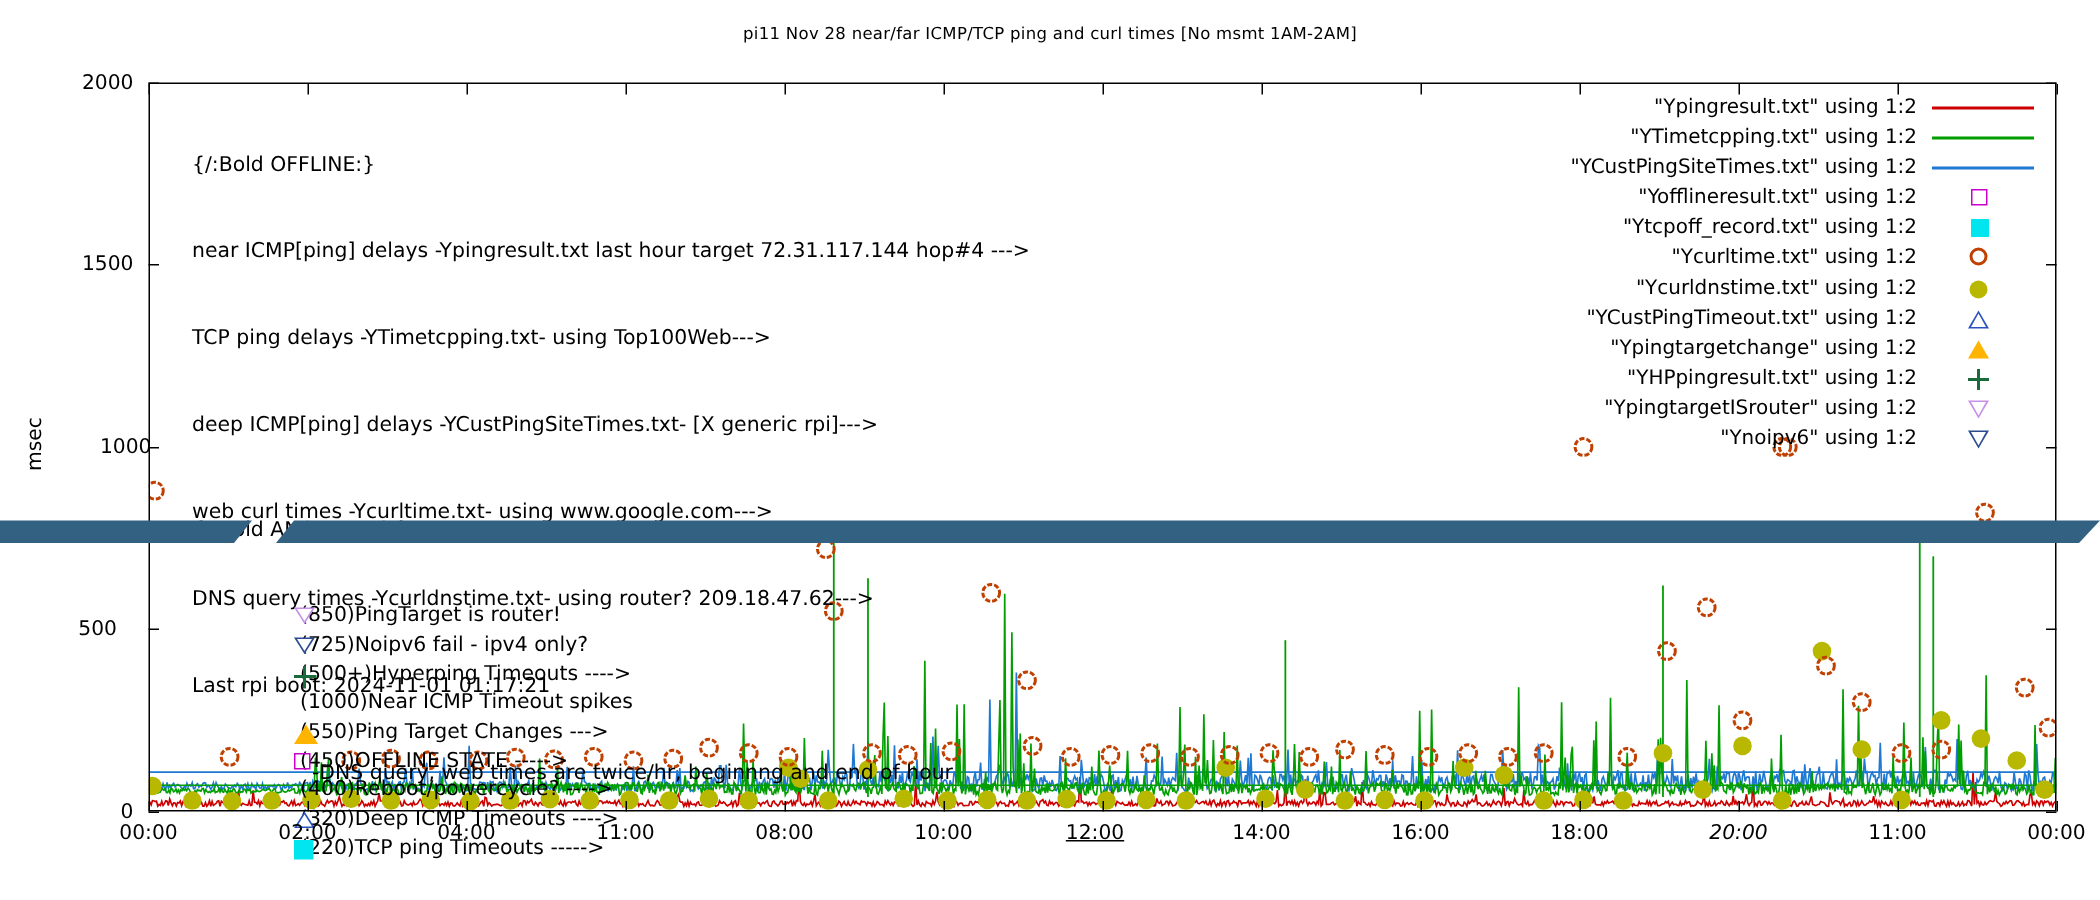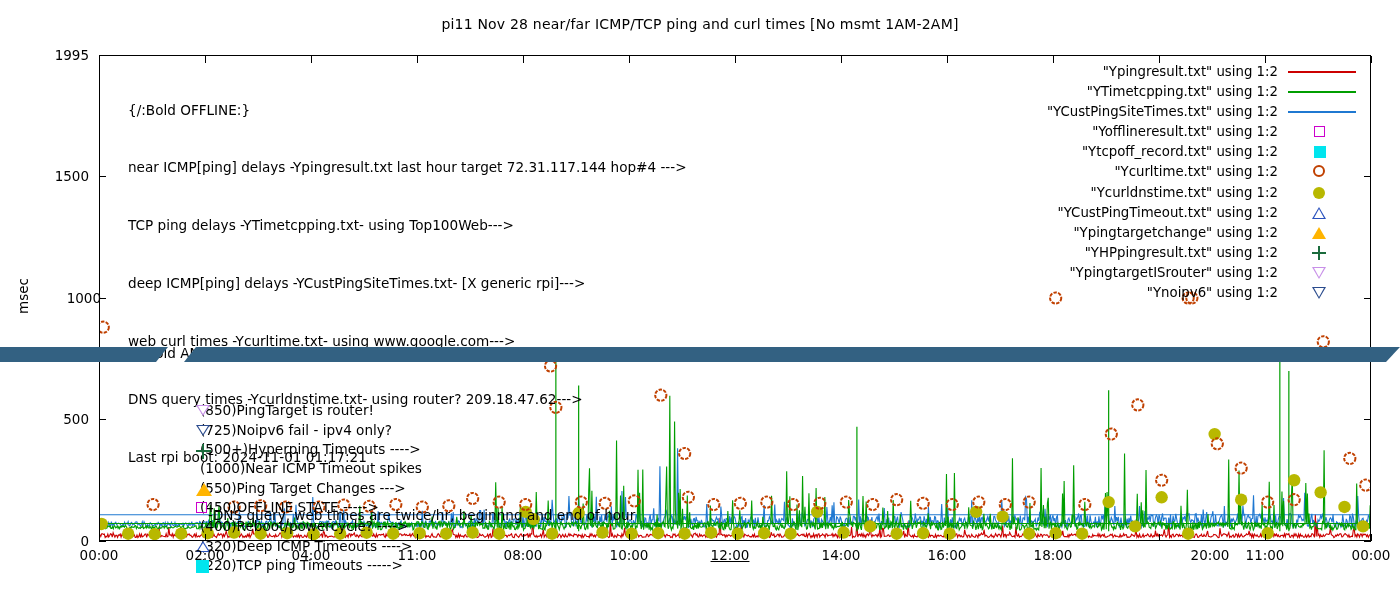--- a/index.html
+++ b/index.html
@@ -9,21 +9,21 @@
     background:#ffffff;
     font-family:"DejaVu Sans", sans-serif;
     color:#000000;
     overflow:hidden;
     position:relative;
   }
   #root { position:absolute; left:0; top:0; width:1400px; height:600px; }
 
   .chart-title {
     position:absolute; left:0; top:16px; width:1400px;
-    text-align:center; font-size:14px; letter-spacing:0.2px;
+    text-align:center; font-size:11px; letter-spacing:0.2px;
     white-space:nowrap;
   }
 
   
   #plot-frame {
     position:absolute; left:99px; top:55px; width:1272px; height:486px;
     border:1px solid #000; background:transparent;
   }
   #plot-clip {
     position:absolute; left:99px; top:55px; width:1272px; height:486px;
@@ -126,24 +126,24 @@
 </head>
 <body>
 
 <div id="root">
 
   <div class="chart-title">pi11 Nov 28  near/far ICMP/TCP ping and curl times [No msmt 1AM-2AM]</div>
 
   <div id="y-axis"></div>
   <div id="ylabel">msec</div>
 
-  <div class="ytick-label" style="left:29px; top:55px;">1995</div>
+  <div class="ytick-label" style="left:29px; top:55px;">2000</div>
   <div class="ytick-label" style="left:29px; top:176px;">1500</div>
   <div class="ytick-label" style="left:41px; top:298px;">1000</div>
-  <div class="ytick-label" style="left:29px; top:419px;">500</div>
+  <div class="ytick-label" style="left:18px; top:419px;">500</div>
   <div class="ytick-label" style="left:29px; top:541px;">0</div>
 
   <div class="ytick-mark" style="top:55px;"></div>
   <div class="ytick-mark" style="top:176px;"></div>
   <div class="ytick-mark" style="top:298px;"></div>
   <div class="ytick-mark" style="top:419px;"></div>
   <div class="ytick-mark" style="top:541px;"></div>
   <div class="ytick-mark right" style="top:55px;"></div>
   <div class="ytick-mark right" style="top:176px;"></div>
   <div class="ytick-mark right" style="top:298px;"></div>
@@ -355,21 +355,21 @@
     <div class="xtick-mark top" style="left: 735px;"></div>
     <div class="xtick-label" style="left: 841px;">14:00</div>
     <div class="xtick-mark " style="left: 841px;"></div>
     <div class="xtick-mark top" style="left: 841px;"></div>
     <div class="xtick-label" style="left: 947px;">16:00</div>
     <div class="xtick-mark " style="left: 947px;"></div>
     <div class="xtick-mark top" style="left: 947px;"></div>
     <div class="xtick-label" style="left: 1053px;">18:00</div>
     <div class="xtick-mark " style="left: 1053px;"></div>
     <div class="xtick-mark top" style="left: 1053px;"></div>
-    <div class="xtick-label" style="left: 1210px;">20:00</div>
+    <div class="xtick-label" style="left: 1159px; font-style: italic;">20:00</div>
     <div class="xtick-mark " style="left: 1159px;"></div>
     <div class="xtick-mark top" style="left: 1159px;"></div>
     <div class="xtick-label" style="left: 1265px;">11:00</div>
     <div class="xtick-mark " style="left: 1265px;"></div>
     <div class="xtick-mark top" style="left: 1265px;"></div>
     <div class="xtick-label" style="left: 1371px;">00:00</div>
     <div class="xtick-mark " style="left: 1371px;"></div>
     <div class="xtick-mark top" style="left: 1371px;"></div>
   </div>
 

